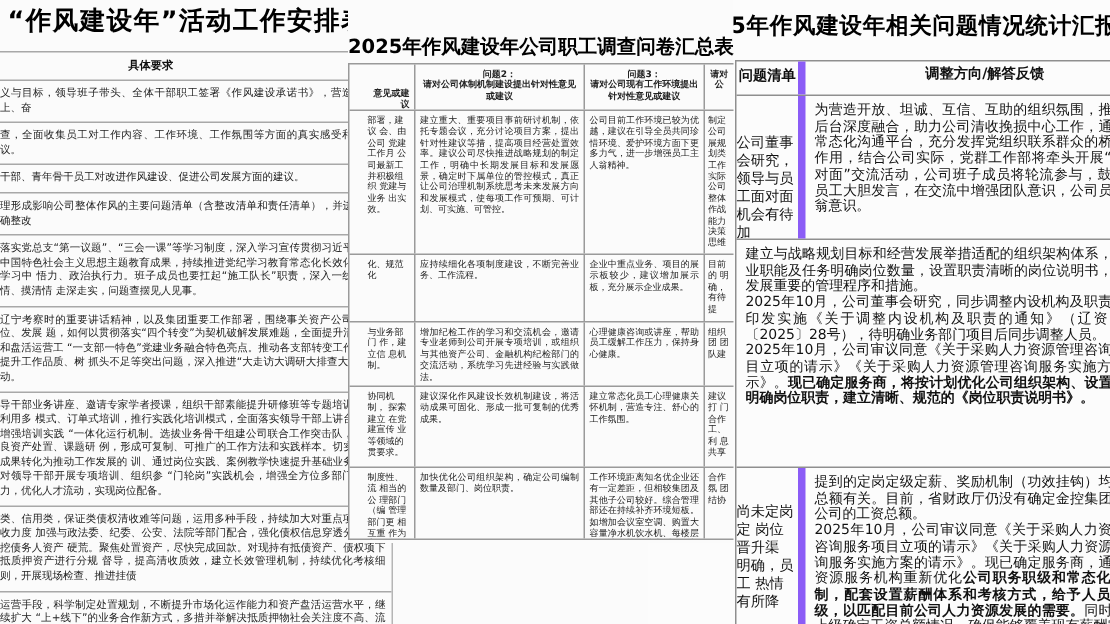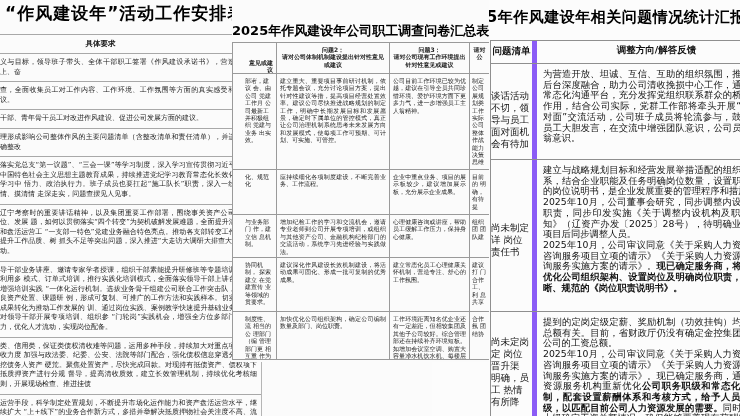--- a/index.html
+++ b/index.html
@@ -113,25 +113,24 @@
 </div>
 
 <div class="panel" id="right-panel">
   <div id="right-title">2025年作风建设年相关问题情况统计汇报表</div>
   <div id="right-table">
     <div class="rrow r-head">
       <div class="r-c1">问题清单</div>
       <div class="r-c2">调整方向/解答反馈</div>
     </div>
     <div class="rrow" style="height:96px;">
-      <div class="r-c1 issue-pad1">谈话活动不切，领导与员工面对面机会有待加</div>
+      <div class="r-c1 issue-pad1">公司董事会研究，领导与员工面对面机会有待加</div>
       <div class="r-c2"><span>为营造开放、坦诚、互信、互助的组织氛围，推动前中后台深度融合，助力公司清收挽损中心工作，通过搭建常态化沟通平台，充分发挥党组织联系群众的桥梁纽带作用，结合公司实际，党群工作部将牵头开展“沟通面对面”交流活动，公司班子成员将轮流参与，鼓励新老员工大胆发言，在交流中增强团队意识，公司员工主人翁意识。</span></div>
     </div>
     <div class="rrow" style="height:152px;">
-      <div class="r-c1 issue-pad2">尚未制定详 岗位责任书</div>
       <div class="r-c2"><span>建立与战略规划目标和经营发展举措适配的组织架构体系，结合企业职能及任务明确岗位数量，设置职责清晰的岗位说明书，是企业发展重要的管理程序和措施。
 2025年10月，公司董事会研究，同步调整内设机构及职责，同步印发实施《关于调整内设机构及职责的通知》（辽资产办发〔2025〕28号），待明确业务部门项目后同步调整人员。
 2025年10月，公司审议同意《关于采购人力资源管理咨询服务项目立项的请示》《关于采购人力资源管理咨询服务实施方案的请示》。</span><span class="bold-seg">现已确定服务商，将按计划优化公司组织架构、设置岗位及明确岗位职责，建立清晰、规范的《岗位职责说明书》。</span></div>
     </div>
     <div class="rrow" style="height:170px;">
       <div class="r-c1 issue-pad3">尚未定岗定 岗位晋升渠 明确，员工 热情有所降</div>
       <div class="r-c2"><span>提到的定岗定级定薪、奖励机制（功效挂钩）均与工资总额有关。目前，省财政厅仍没有确定金控集团及各子公司的工资总额。
 2025年10月，公司审议同意《关于采购人力资源管理咨询服务项目立项的请示》《关于采购人力资源管理咨询服务实施方案的请示》。现已确定服务商，通过人力资源服务机构重新优化</span><span class="bold-seg">公司职务职级和常态化晋升机制，配套设置薪酬体系和考核方式，给予人员定岗定级，以匹配目前公司人力资源发展的需要。</span><span>同时，紧盯上级确定工资总额情况，确保能够覆盖现有薪酬需求。</span></div>
     </div>
   </div>

